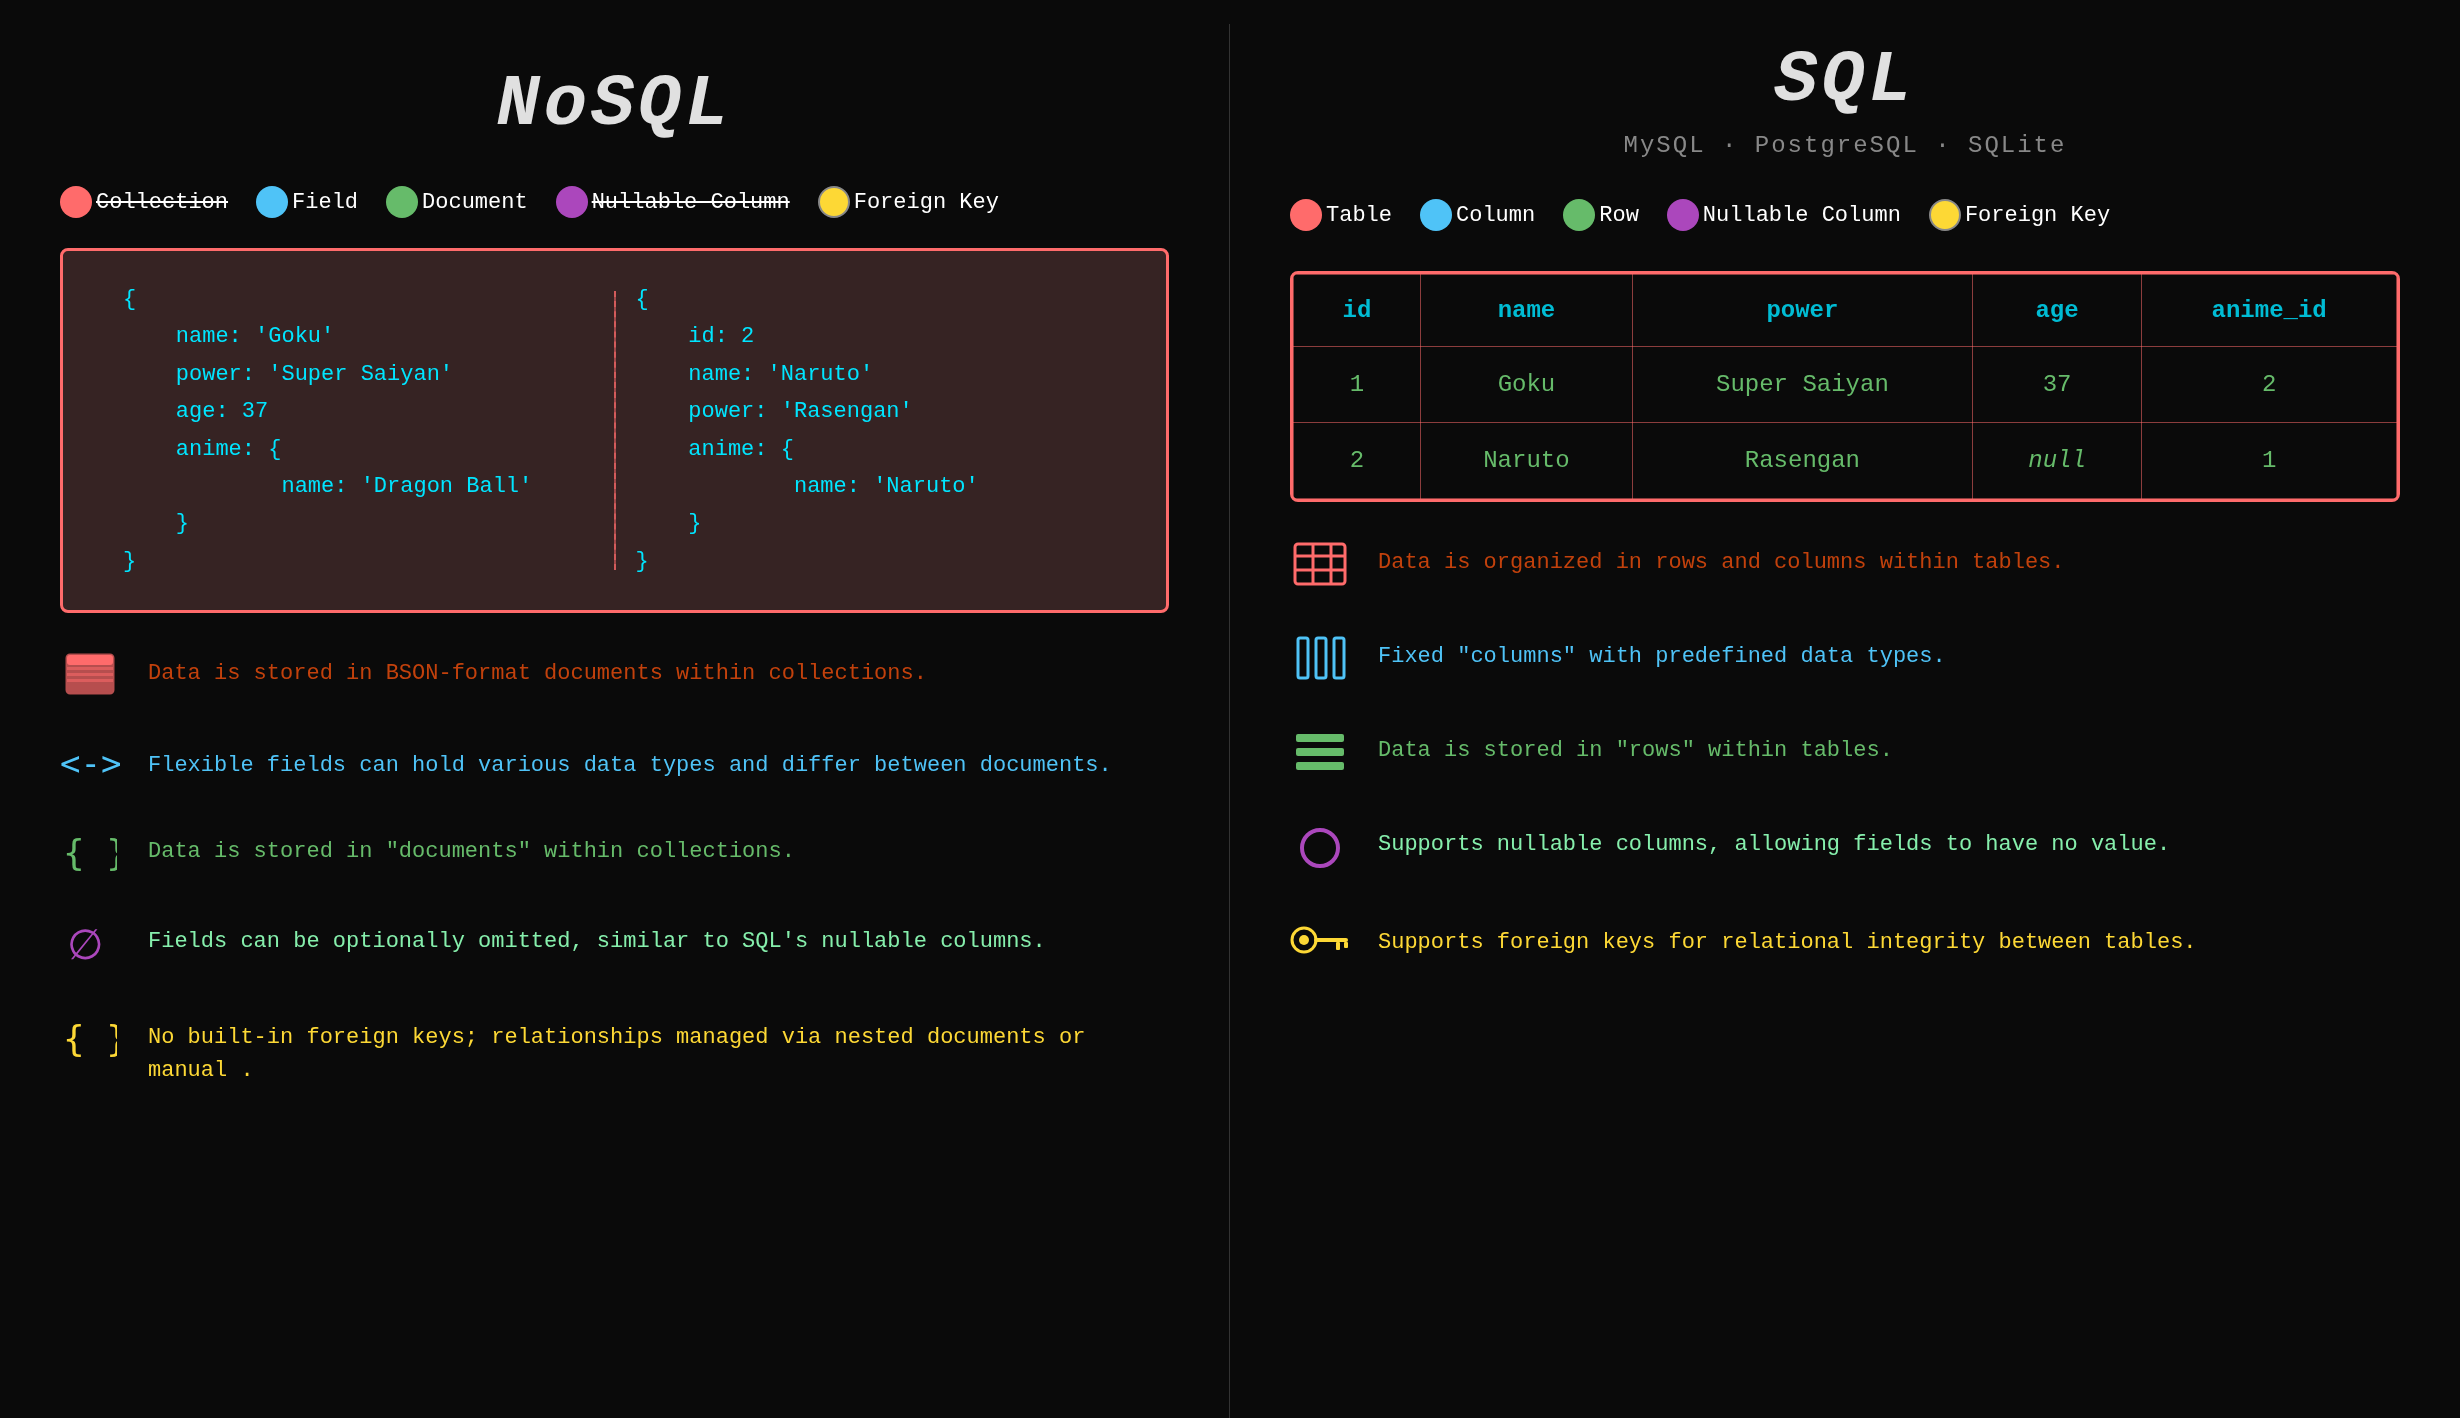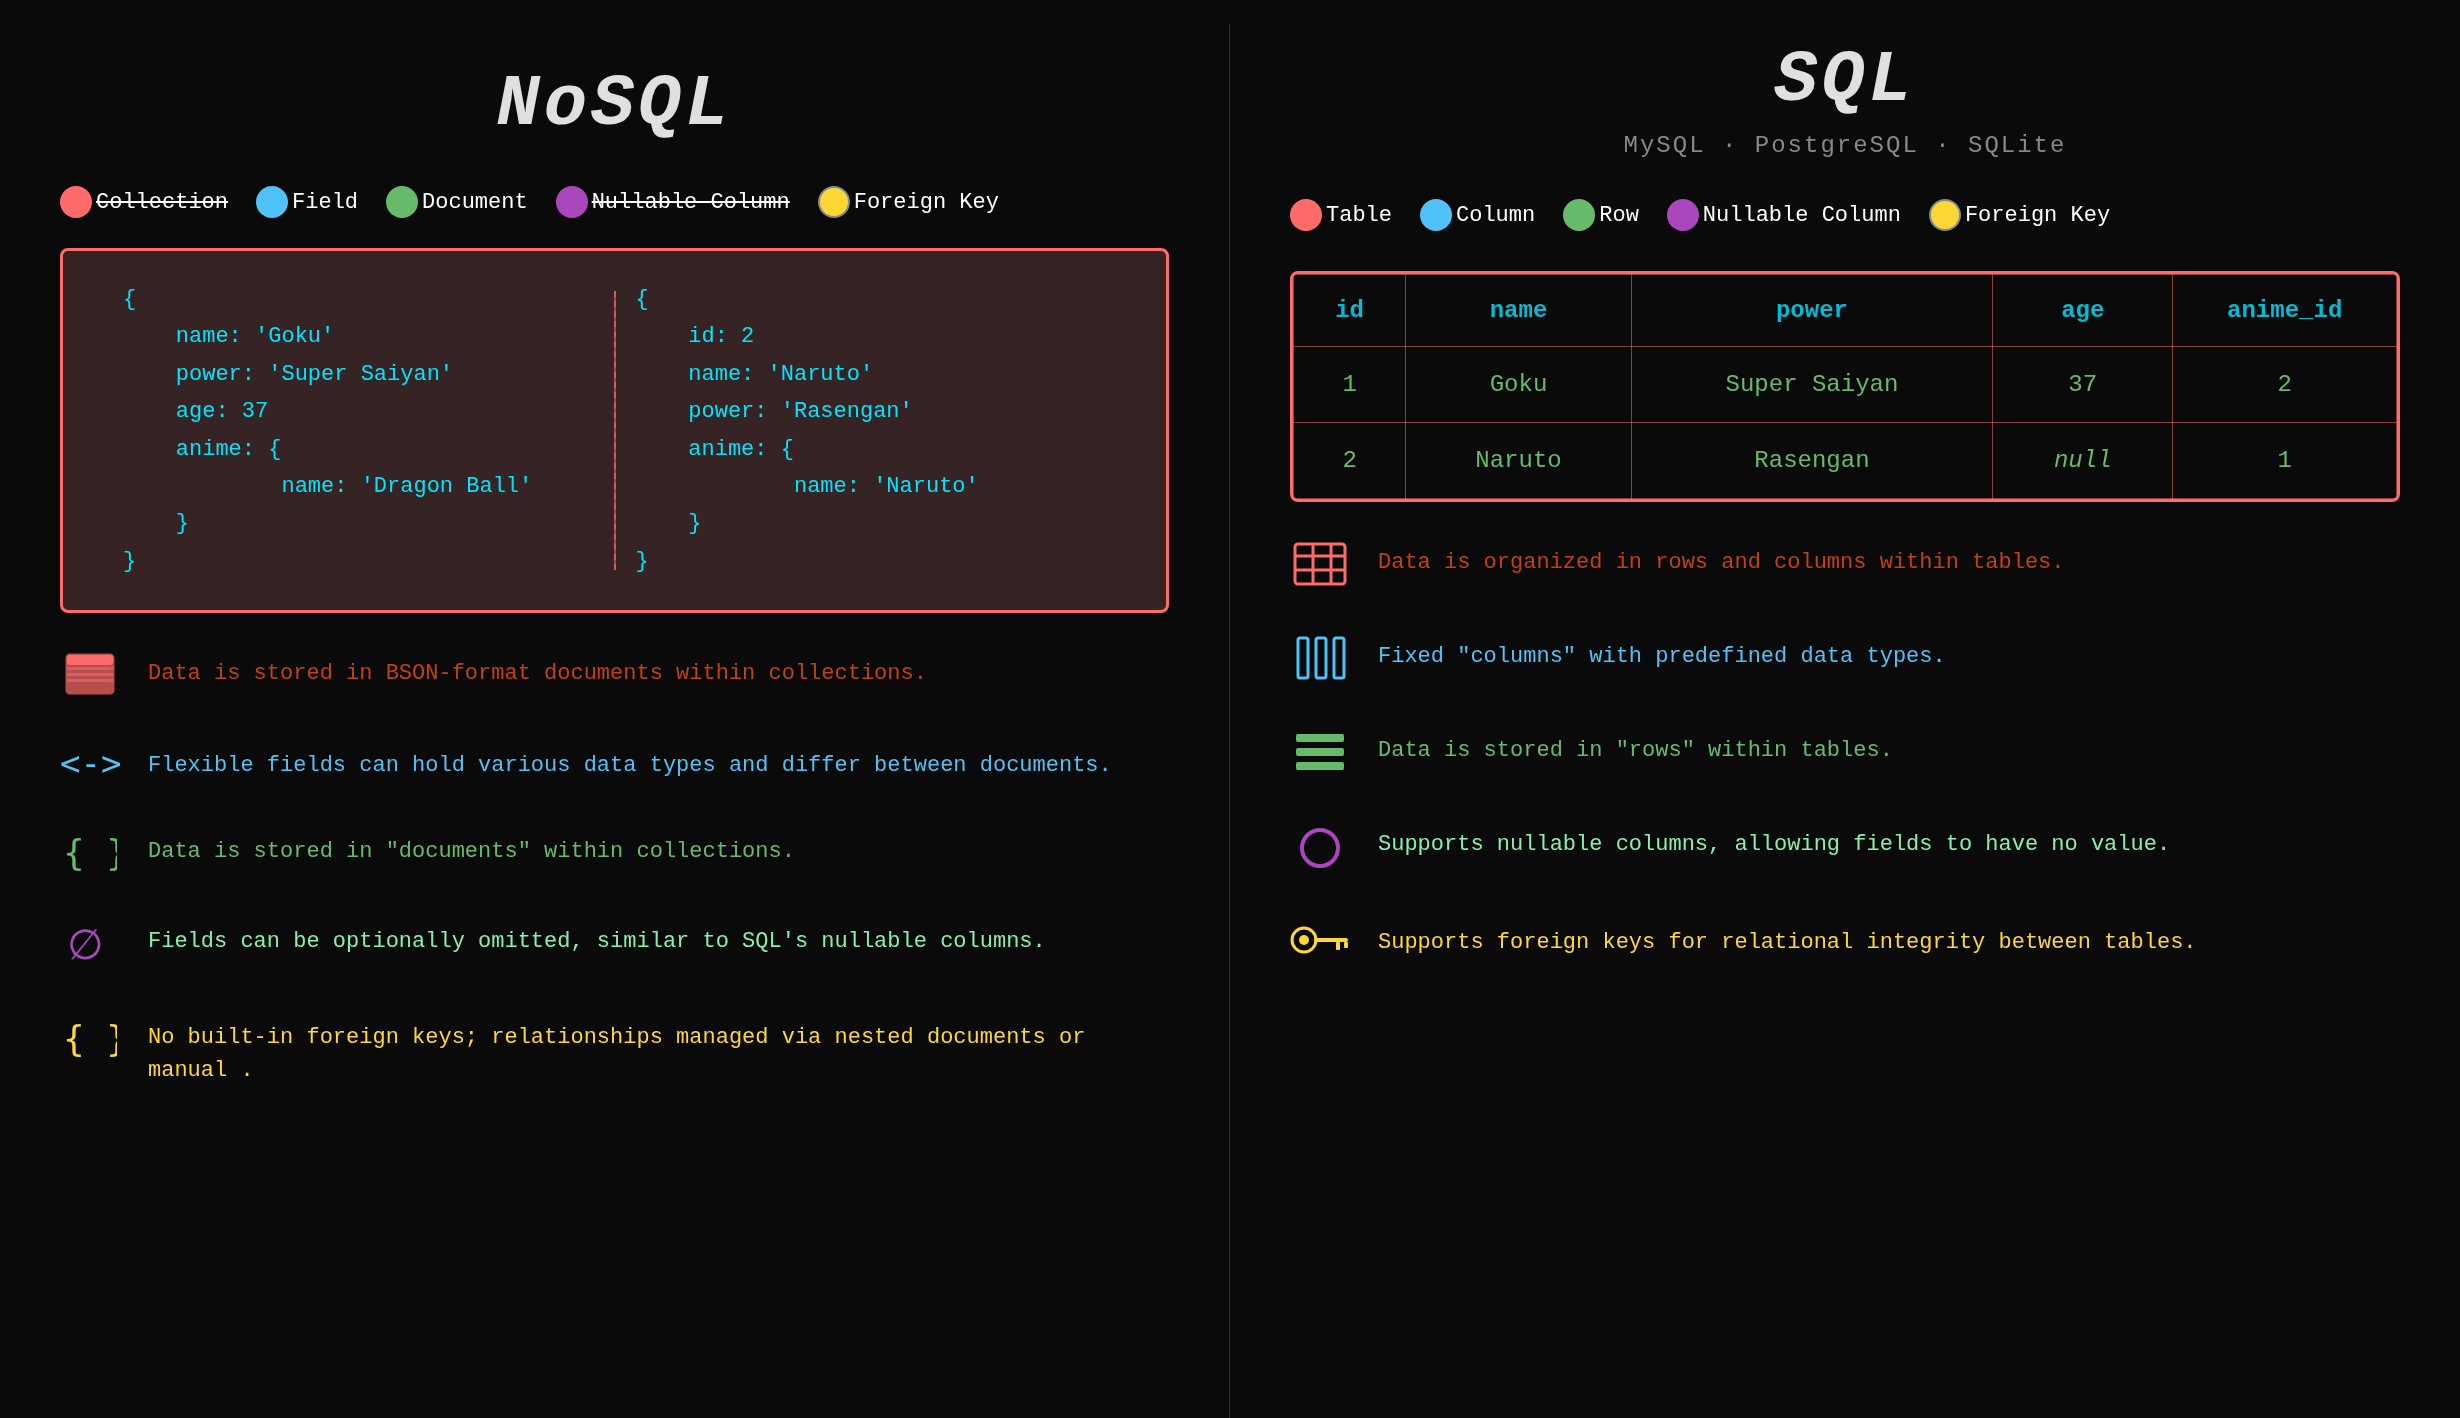--- a/index.html
+++ b/index.html
@@ -101,21 +101,21 @@
       overflow: hidden;
       margin-top: 10px;
     }
     .sql-table {
       width: 100%;
       border-collapse: collapse;
       font-size: 24px;
     }
     .sql-table th {
       border: 1px solid #ff6b6b88;
-      padding: 22px 13px;
+      padding: 22px 28px;
       color: #00bcd4;
       font-weight: bold;
       background: transparent;
       text-align: center;
     }
     .sql-table td {
       border: 1px solid #ff6b6b88;
       padding: 24px 28px;
       text-align: center;
       color: #66bb6a;

